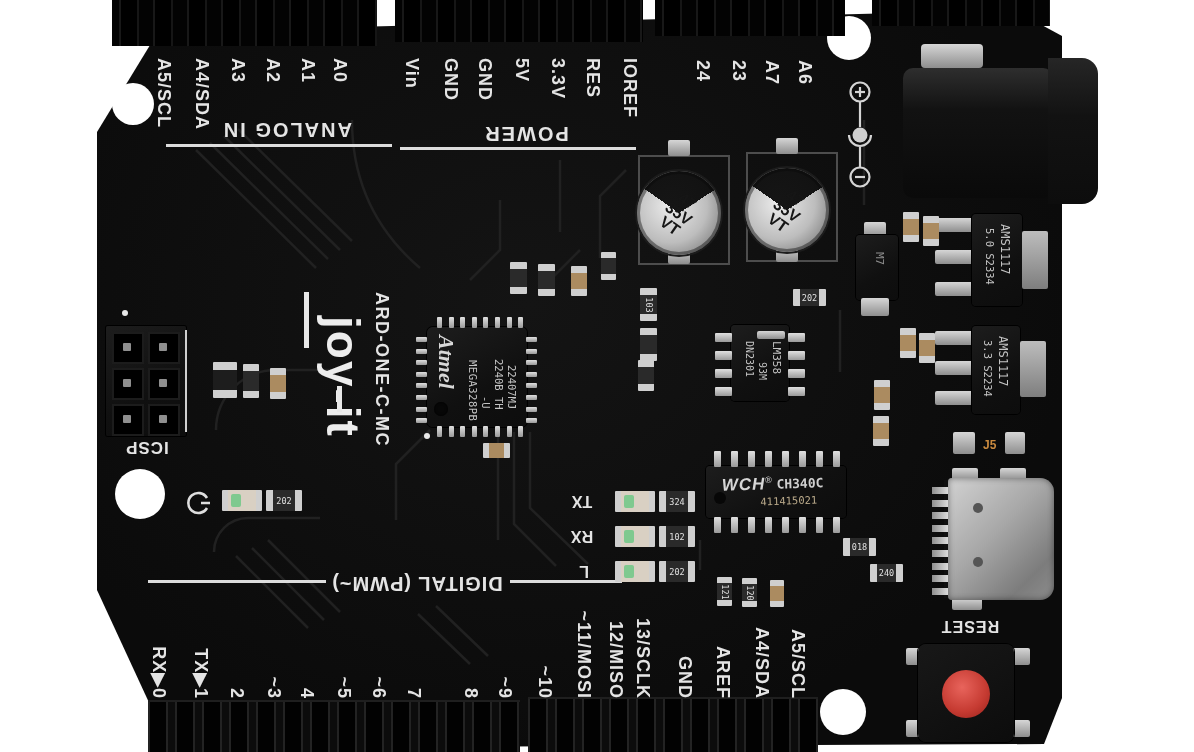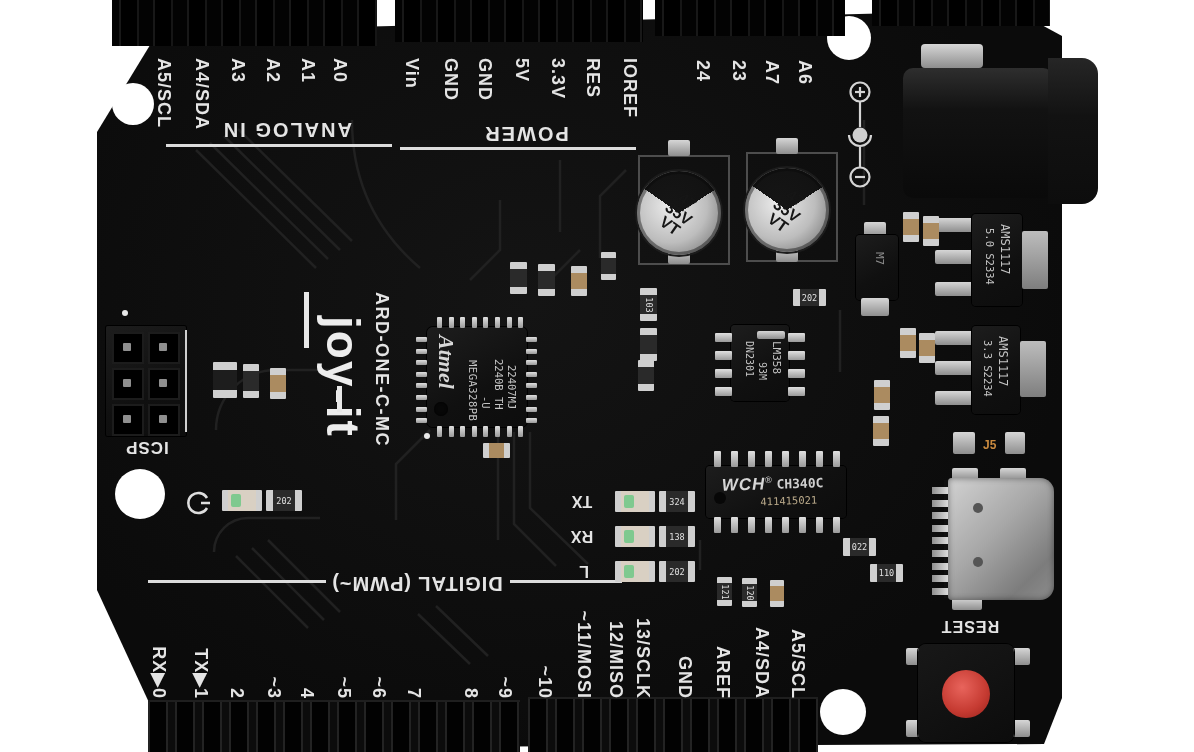--- a/index.html
+++ b/index.html
@@ -281,24 +281,24 @@
       <div class="part" style="left: 793px; top: 289px; width: 33px; height: 17px; background: linear-gradient(90deg, rgb(207, 207, 207) 0px, rgb(207, 207, 207) 22%, rgb(42, 42, 42) 22%, rgb(42, 42, 42) 78%, rgb(207, 207, 207) 78%);">
         <span>202</span>
       </div>
       <div class="part" style="left: 903px; top: 212px; width: 16px; height: 30px; background: linear-gradient(rgb(207, 207, 207) 0px, rgb(207, 207, 207) 22%, rgb(171, 139, 96) 22%, rgb(171, 139, 96) 78%, rgb(207, 207, 207) 78%);"></div>
       <div class="part" style="left: 923px; top: 216px; width: 16px; height: 30px; background: linear-gradient(rgb(207, 207, 207) 0px, rgb(207, 207, 207) 22%, rgb(171, 139, 96) 22%, rgb(171, 139, 96) 78%, rgb(207, 207, 207) 78%);"></div>
       <div class="part" style="left: 900px; top: 328px; width: 16px; height: 30px; background: linear-gradient(rgb(207, 207, 207) 0px, rgb(207, 207, 207) 22%, rgb(171, 139, 96) 22%, rgb(171, 139, 96) 78%, rgb(207, 207, 207) 78%);"></div>
       <div class="part" style="left: 919px; top: 333px; width: 16px; height: 30px; background: linear-gradient(rgb(207, 207, 207) 0px, rgb(207, 207, 207) 22%, rgb(171, 139, 96) 22%, rgb(171, 139, 96) 78%, rgb(207, 207, 207) 78%);"></div>
       <div class="part" style="left: 874px; top: 380px; width: 16px; height: 30px; background: linear-gradient(rgb(207, 207, 207) 0px, rgb(207, 207, 207) 22%, rgb(171, 139, 96) 22%, rgb(171, 139, 96) 78%, rgb(207, 207, 207) 78%);"></div>
       <div class="part" style="left: 873px; top: 416px; width: 16px; height: 30px; background: linear-gradient(rgb(207, 207, 207) 0px, rgb(207, 207, 207) 22%, rgb(171, 139, 96) 22%, rgb(171, 139, 96) 78%, rgb(207, 207, 207) 78%);"></div>
       <div class="part" style="left: 843px; top: 538px; width: 33px; height: 18px; background: linear-gradient(90deg, rgb(207, 207, 207) 0px, rgb(207, 207, 207) 22%, rgb(42, 42, 42) 22%, rgb(42, 42, 42) 78%, rgb(207, 207, 207) 78%);">
-        <span>022</span>
+        <span>018</span>
       </div>
       <div class="part" style="left: 870px; top: 564px; width: 33px; height: 18px; background: linear-gradient(90deg, rgb(207, 207, 207) 0px, rgb(207, 207, 207) 22%, rgb(42, 42, 42) 22%, rgb(42, 42, 42) 78%, rgb(207, 207, 207) 78%);">
-        <span>110</span>
+        <span>240</span>
       </div>
       <div class="part" style="left: 717px; top: 577px; width: 15px; height: 29px; background: linear-gradient(rgb(207, 207, 207) 0px, rgb(207, 207, 207) 22%, rgb(42, 42, 42) 22%, rgb(42, 42, 42) 78%, rgb(207, 207, 207) 78%);">
         <span style="transform: rotate(90deg);">121</span>
       </div>
       <div class="part" style="left: 742px; top: 578px; width: 15px; height: 29px; background: linear-gradient(rgb(207, 207, 207) 0px, rgb(207, 207, 207) 22%, rgb(42, 42, 42) 22%, rgb(42, 42, 42) 78%, rgb(207, 207, 207) 78%);">
         <span style="transform: rotate(90deg);">120</span>
       </div>
       <div class="part" style="left: 770px; top: 580px; width: 14px; height: 27px; background: linear-gradient(rgb(207, 207, 207) 0px, rgb(207, 207, 207) 22%, rgb(171, 139, 96) 22%, rgb(171, 139, 96) 78%, rgb(207, 207, 207) 78%);"></div>
       <div class="part" style="left: 213px; top: 362px; width: 24px; height: 36px; background: linear-gradient(rgb(207, 207, 207) 0px, rgb(207, 207, 207) 22%, rgb(29, 29, 29) 22%, rgb(29, 29, 29) 78%, rgb(207, 207, 207) 78%);"></div>
       <div class="part" style="left: 243px; top: 364px; width: 16px; height: 34px; background: linear-gradient(rgb(207, 207, 207) 0px, rgb(207, 207, 207) 22%, rgb(42, 42, 42) 22%, rgb(42, 42, 42) 78%, rgb(207, 207, 207) 78%);"></div>
@@ -307,21 +307,21 @@
       <div class="part" style="left: 615px; top: 491px; width: 40px; height: 21px; background: linear-gradient(90deg, rgb(207, 207, 207) 0px, rgb(207, 207, 207) 16%, rgb(217, 208, 195) 16%, rgb(217, 208, 195) 84%, rgb(207, 207, 207) 84%);">
         <div style="position: absolute; left: 9px; top: 4px; width: 10px; height: 13px; background: rgb(127, 201, 143); border-radius: 2px;"></div>
       </div>
       <div class="part" style="left: 659px; top: 491px; width: 36px; height: 21px; background: linear-gradient(90deg, rgb(207, 207, 207) 0px, rgb(207, 207, 207) 20%, rgb(42, 42, 42) 20%, rgb(42, 42, 42) 80%, rgb(207, 207, 207) 80%);">
         <span>324</span>
       </div>
       <div class="part" style="left: 615px; top: 526px; width: 40px; height: 21px; background: linear-gradient(90deg, rgb(207, 207, 207) 0px, rgb(207, 207, 207) 16%, rgb(217, 208, 195) 16%, rgb(217, 208, 195) 84%, rgb(207, 207, 207) 84%);">
         <div style="position: absolute; left: 9px; top: 4px; width: 10px; height: 13px; background: rgb(127, 201, 143); border-radius: 2px;"></div>
       </div>
       <div class="part" style="left: 659px; top: 526px; width: 36px; height: 21px; background: linear-gradient(90deg, rgb(207, 207, 207) 0px, rgb(207, 207, 207) 20%, rgb(42, 42, 42) 20%, rgb(42, 42, 42) 80%, rgb(207, 207, 207) 80%);">
-        <span>138</span>
+        <span>102</span>
       </div>
       <div class="part" style="left: 615px; top: 561px; width: 40px; height: 21px; background: linear-gradient(90deg, rgb(207, 207, 207) 0px, rgb(207, 207, 207) 16%, rgb(217, 208, 195) 16%, rgb(217, 208, 195) 84%, rgb(207, 207, 207) 84%);">
         <div style="position: absolute; left: 9px; top: 4px; width: 10px; height: 13px; background: rgb(127, 201, 143); border-radius: 2px;"></div>
       </div>
       <div class="part" style="left: 659px; top: 561px; width: 36px; height: 21px; background: linear-gradient(90deg, rgb(207, 207, 207) 0px, rgb(207, 207, 207) 20%, rgb(42, 42, 42) 20%, rgb(42, 42, 42) 80%, rgb(207, 207, 207) 80%);">
         <span>202</span>
       </div>
       <div class="part" style="left: 222px; top: 490px; width: 40px; height: 21px; background: linear-gradient(90deg, rgb(207, 207, 207) 0px, rgb(207, 207, 207) 16%, rgb(217, 208, 195) 16%, rgb(217, 208, 195) 84%, rgb(207, 207, 207) 84%);">
         <div style="position: absolute; left: 9px; top: 4px; width: 10px; height: 13px; background: rgb(127, 201, 143); border-radius: 2px;"></div>
       </div>

